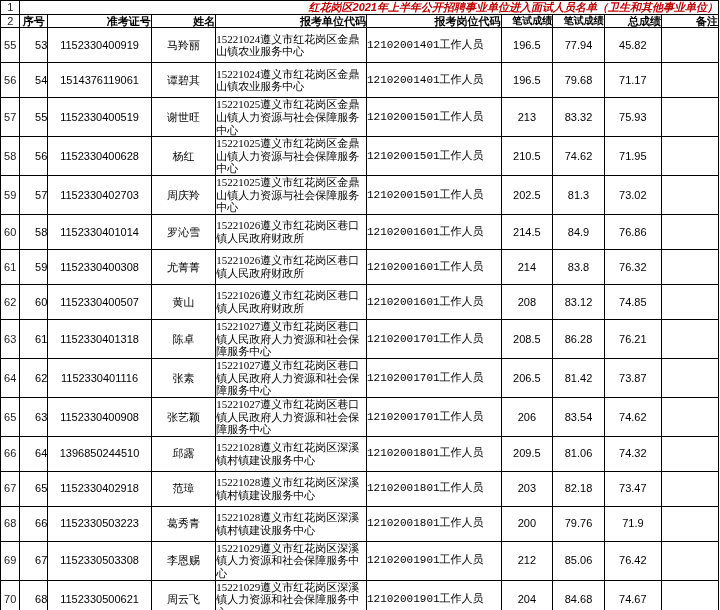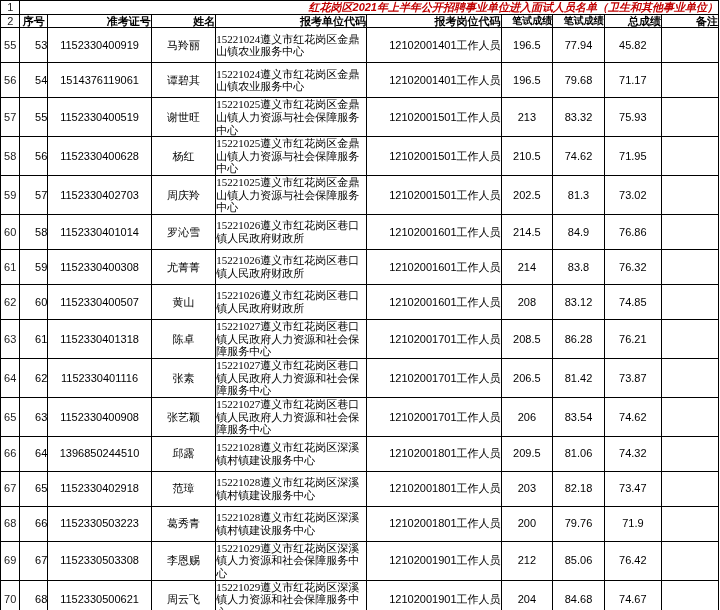--- a/index.html
+++ b/index.html
@@ -68,22 +68,23 @@
   .unitcell {
     font-size: 9.5px;
     line-height: 1.15;
     text-align: left;
     padding: 1px 2px;
     font-family: Liberation Serif, serif;
   }
   .postcell {
     font-size: 10px;
     line-height: 1.15;
-    text-align: right;
+    text-align: left;
     padding: 1px 2px;
+    font-family: Liberation Mono, monospace;
   }
   .namecell {
     font-size: 12px;
     text-align: center;
     margin-top: 40px;
   }
   .numcell {
     font-size: 11px;
     text-align: center;
   }

